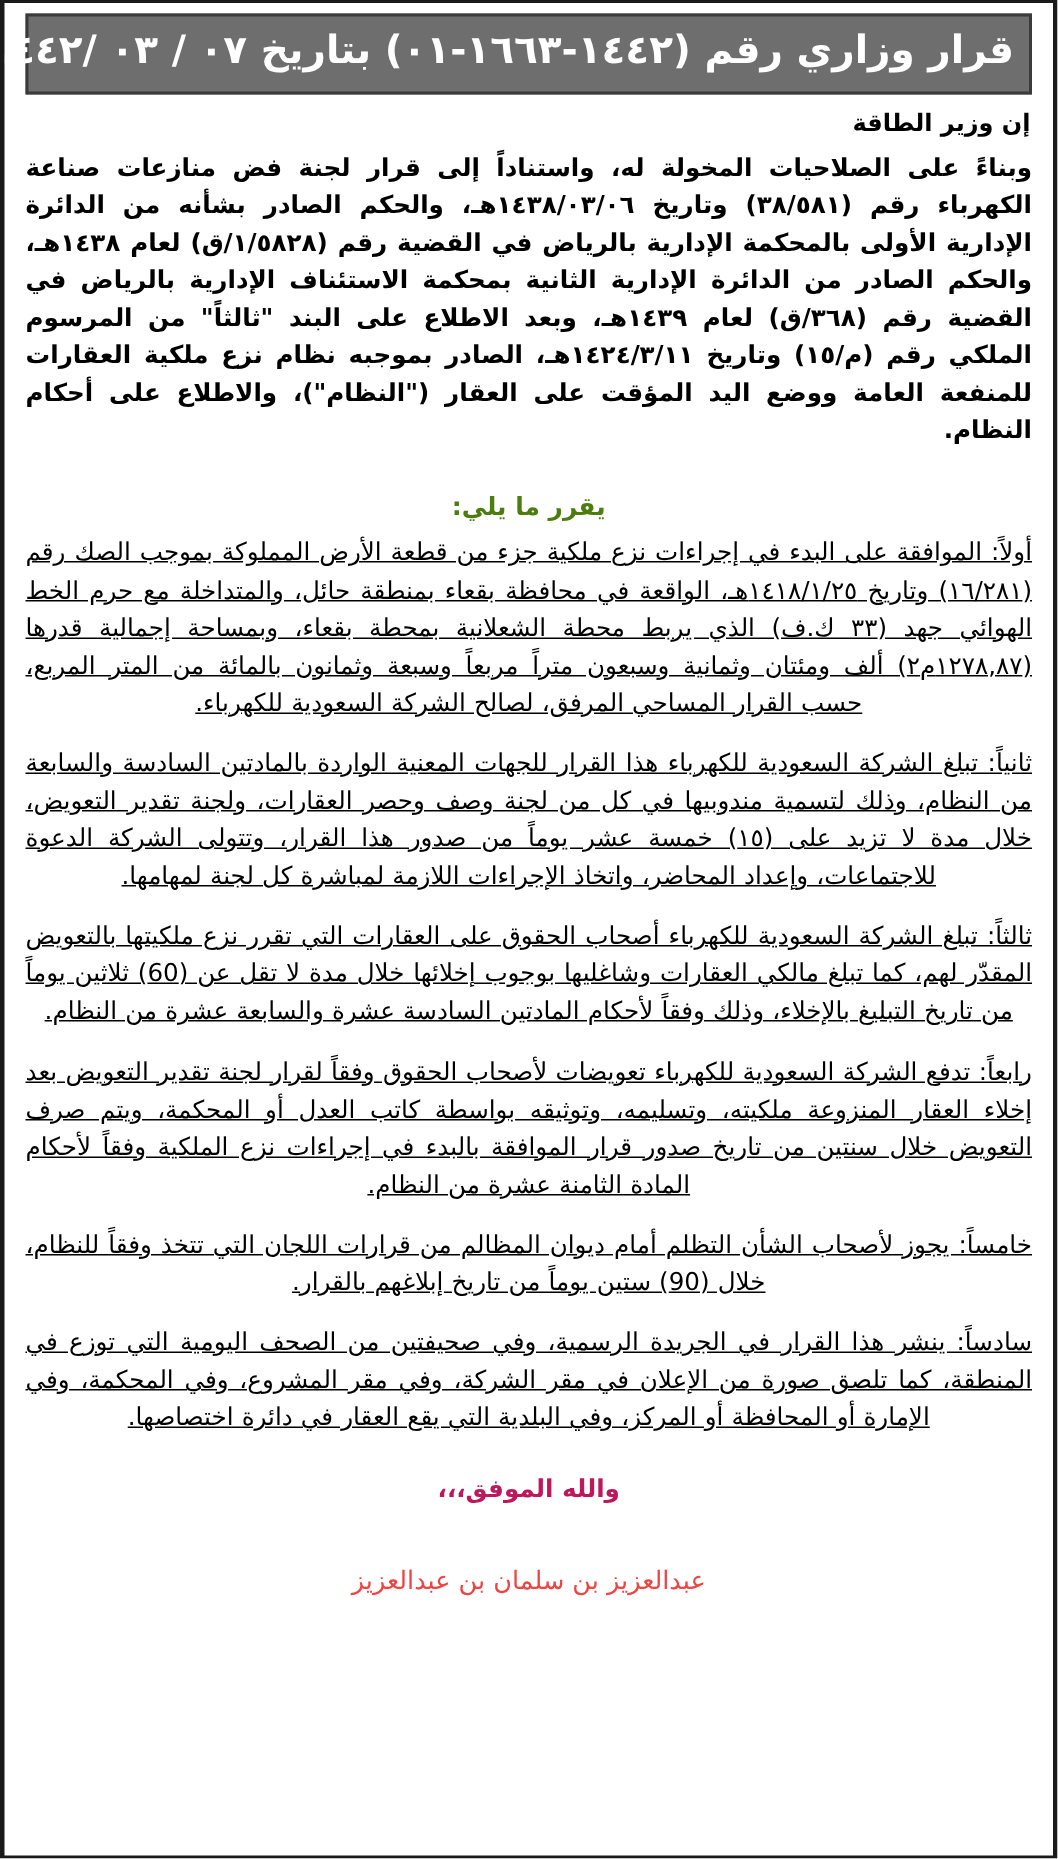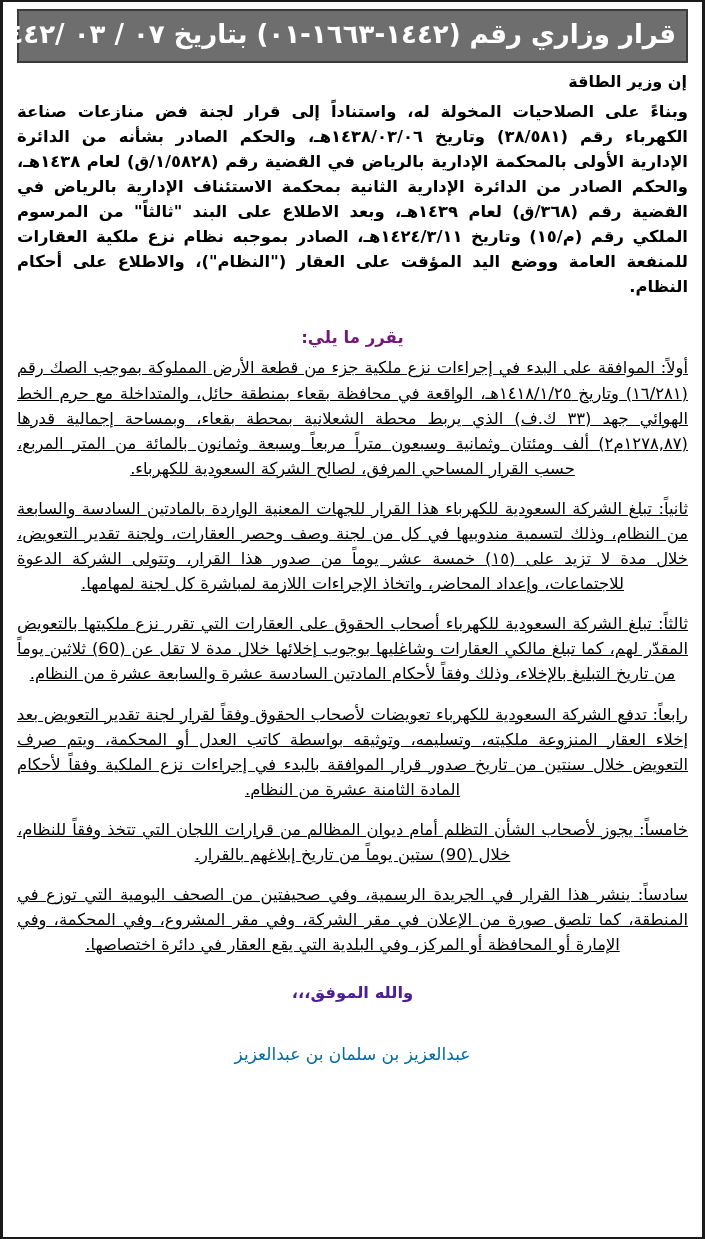--- a/index.html
+++ b/index.html
@@ -69,48 +69,48 @@
   }
   .para.firstblock {
     text-align-last: right;
     margin-bottom: 29px;
     font-weight: bold;
   }
   .centered-lead {
     text-align: center;
     font-size: 16.6px;
     font-weight: bold;
-    color: #701a75;
+    color: #4d7c0f;
     margin: 0 0 8px 0;
   }
   .para.clause {
     text-align: justify;
     text-align-last: center;
     text-decoration: underline;
   }
   .closing {
     text-align: center;
     font-size: 16.4px;
     font-weight: bold;
-    color: #4c1d95;
+    color: #be185d;
     margin: 26px 0 0 0;
   }
   .sig {
     text-align: center;
     margin-top: 40px;
     line-height: 1.42;
   }
   .sig-title {
     font-size: 19px;
     font-weight: bold;
     color: #000;
   }
   .sig-name {
     font-size: 17px;
-    color: #0369a1;
+    color: #ef4444;
     margin-top: 2px;
   }
 </style>
 </head>
 <body>
 
 <div class="page">
   <div class="inner">
 
     <div class="header-band">

